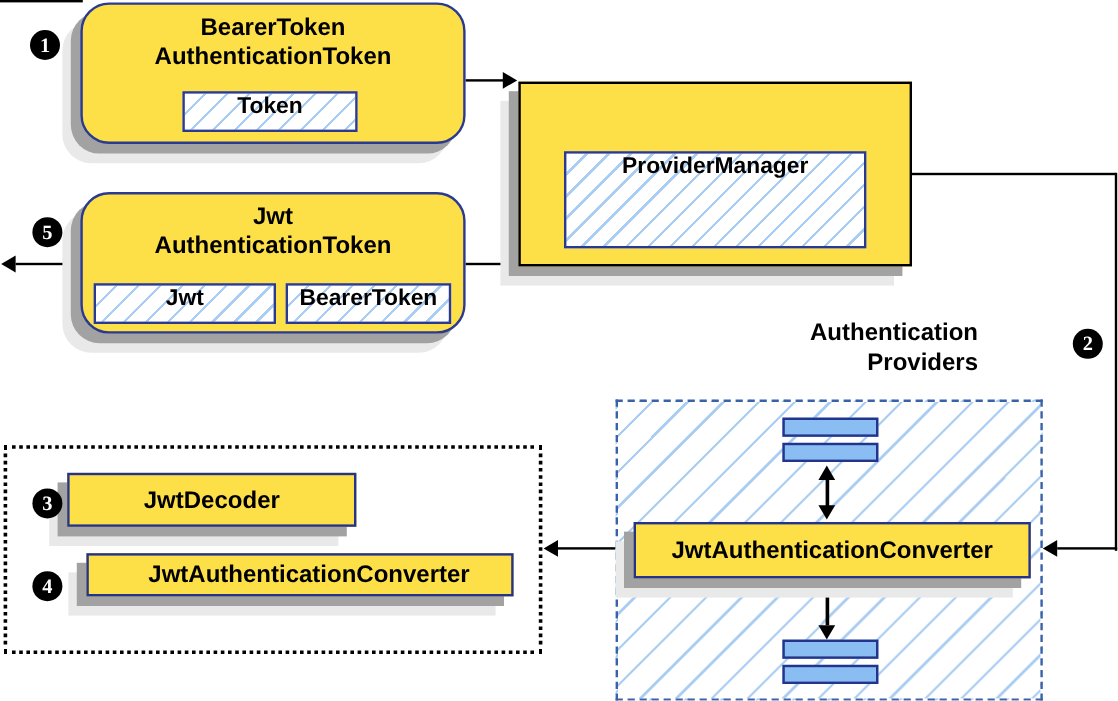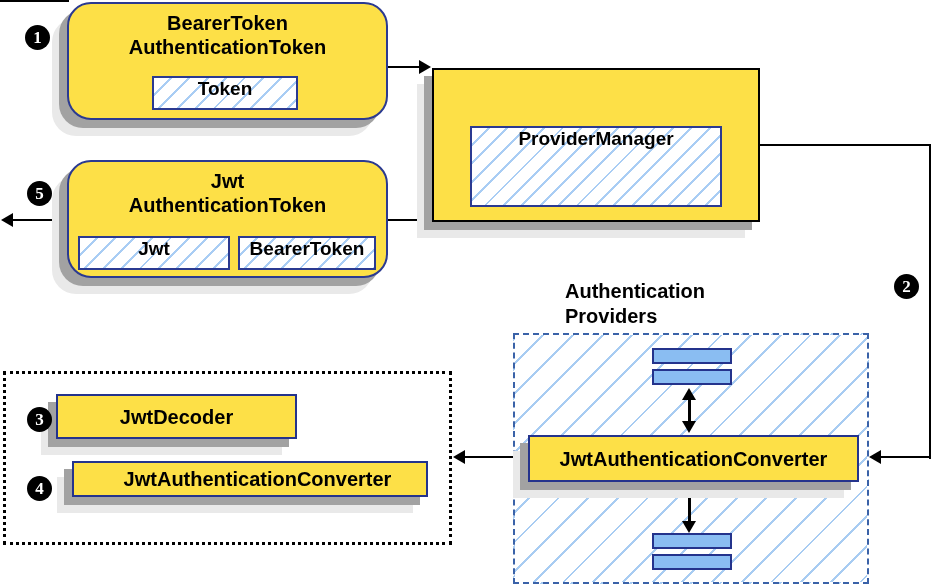--- a/index.html
+++ b/index.html
@@ -45,22 +45,22 @@
   }
   .dotted-zone {
     position:absolute; box-sizing:border-box;
     border:3px dotted #000; background:transparent;
   }
   .bar {
     position:absolute; width:80px; height:16px; box-sizing:border-box;
     background:#8abdf2; border:2px solid #24338c;
   }
   .label-2line {
-    position:absolute; text-align:left; font-weight:bold; font-size:20px;
-    line-height:25px; color:#000;margin-top:14px;
+    position:absolute; text-align:right; font-weight:bold; font-size:20px;
+    line-height:25px; color:#000;
   }
 </style>
 </head>
 <body>
 
 <div id="canvas">
 
   <div class="line" style="left:0; top:66; width:69px; height:2px;"></div>
 
   <div class="line" style="left:388px; top:66px; width:34px; height:2px;"></div>

